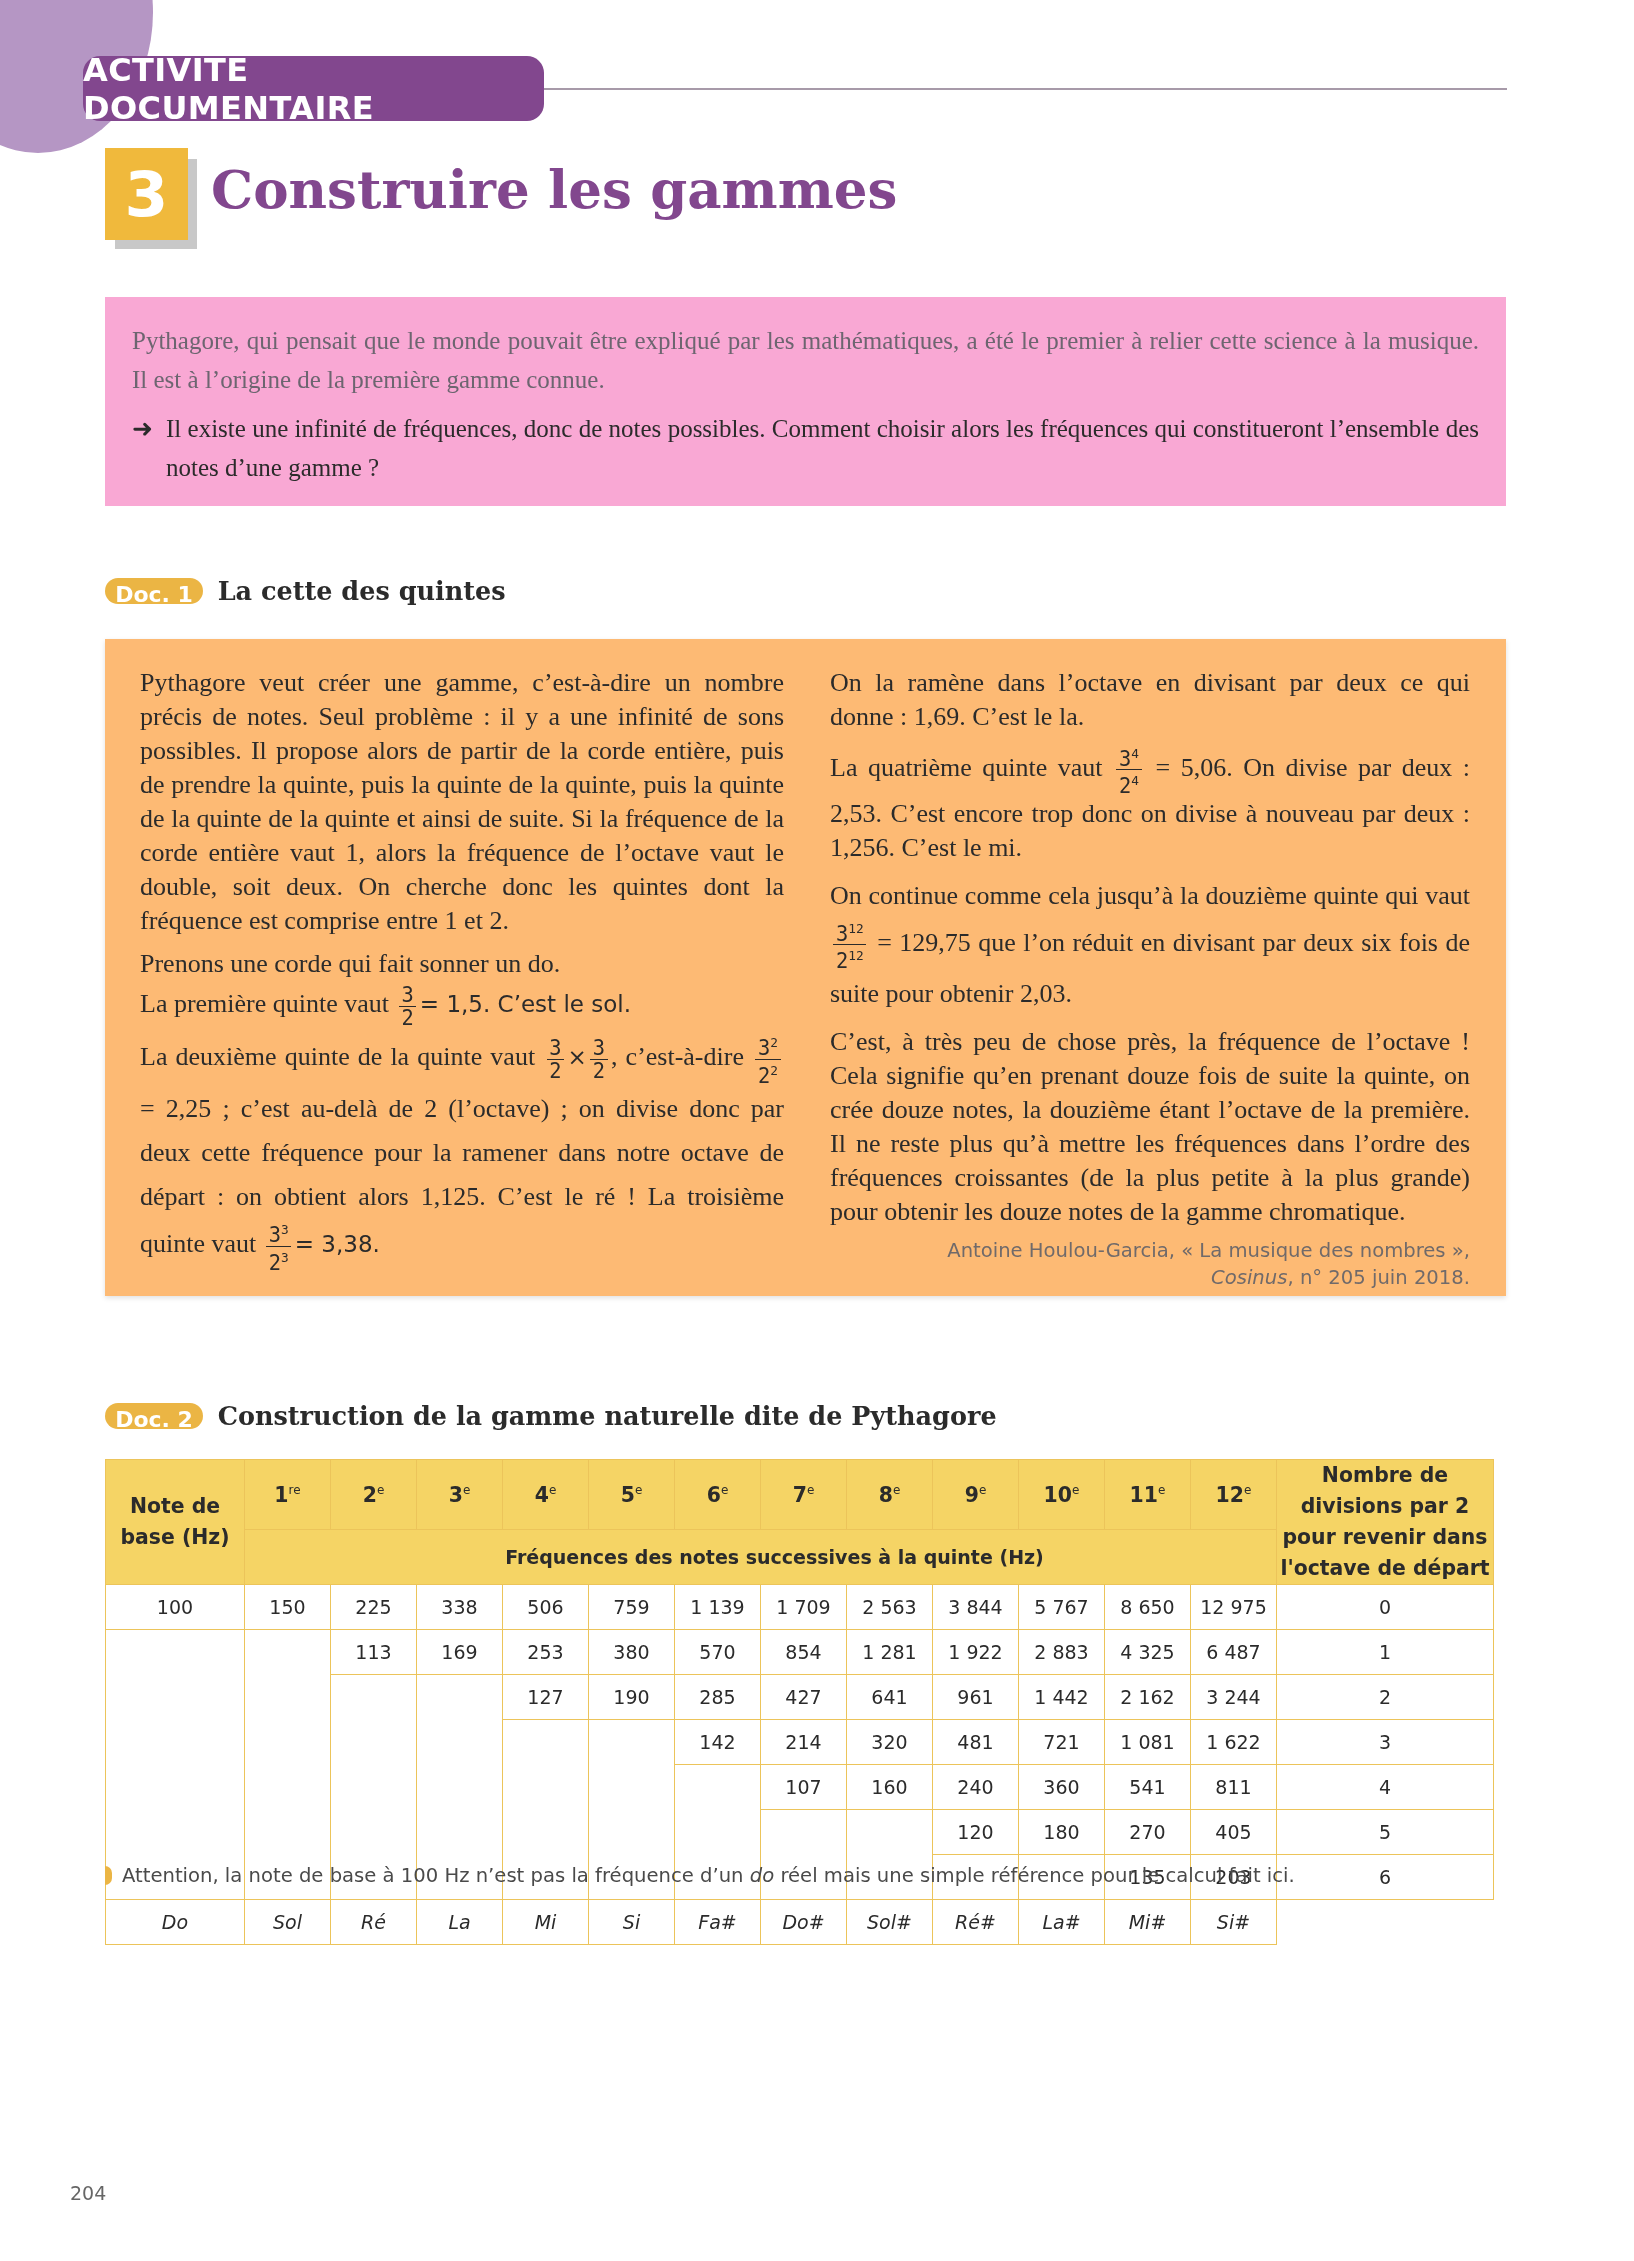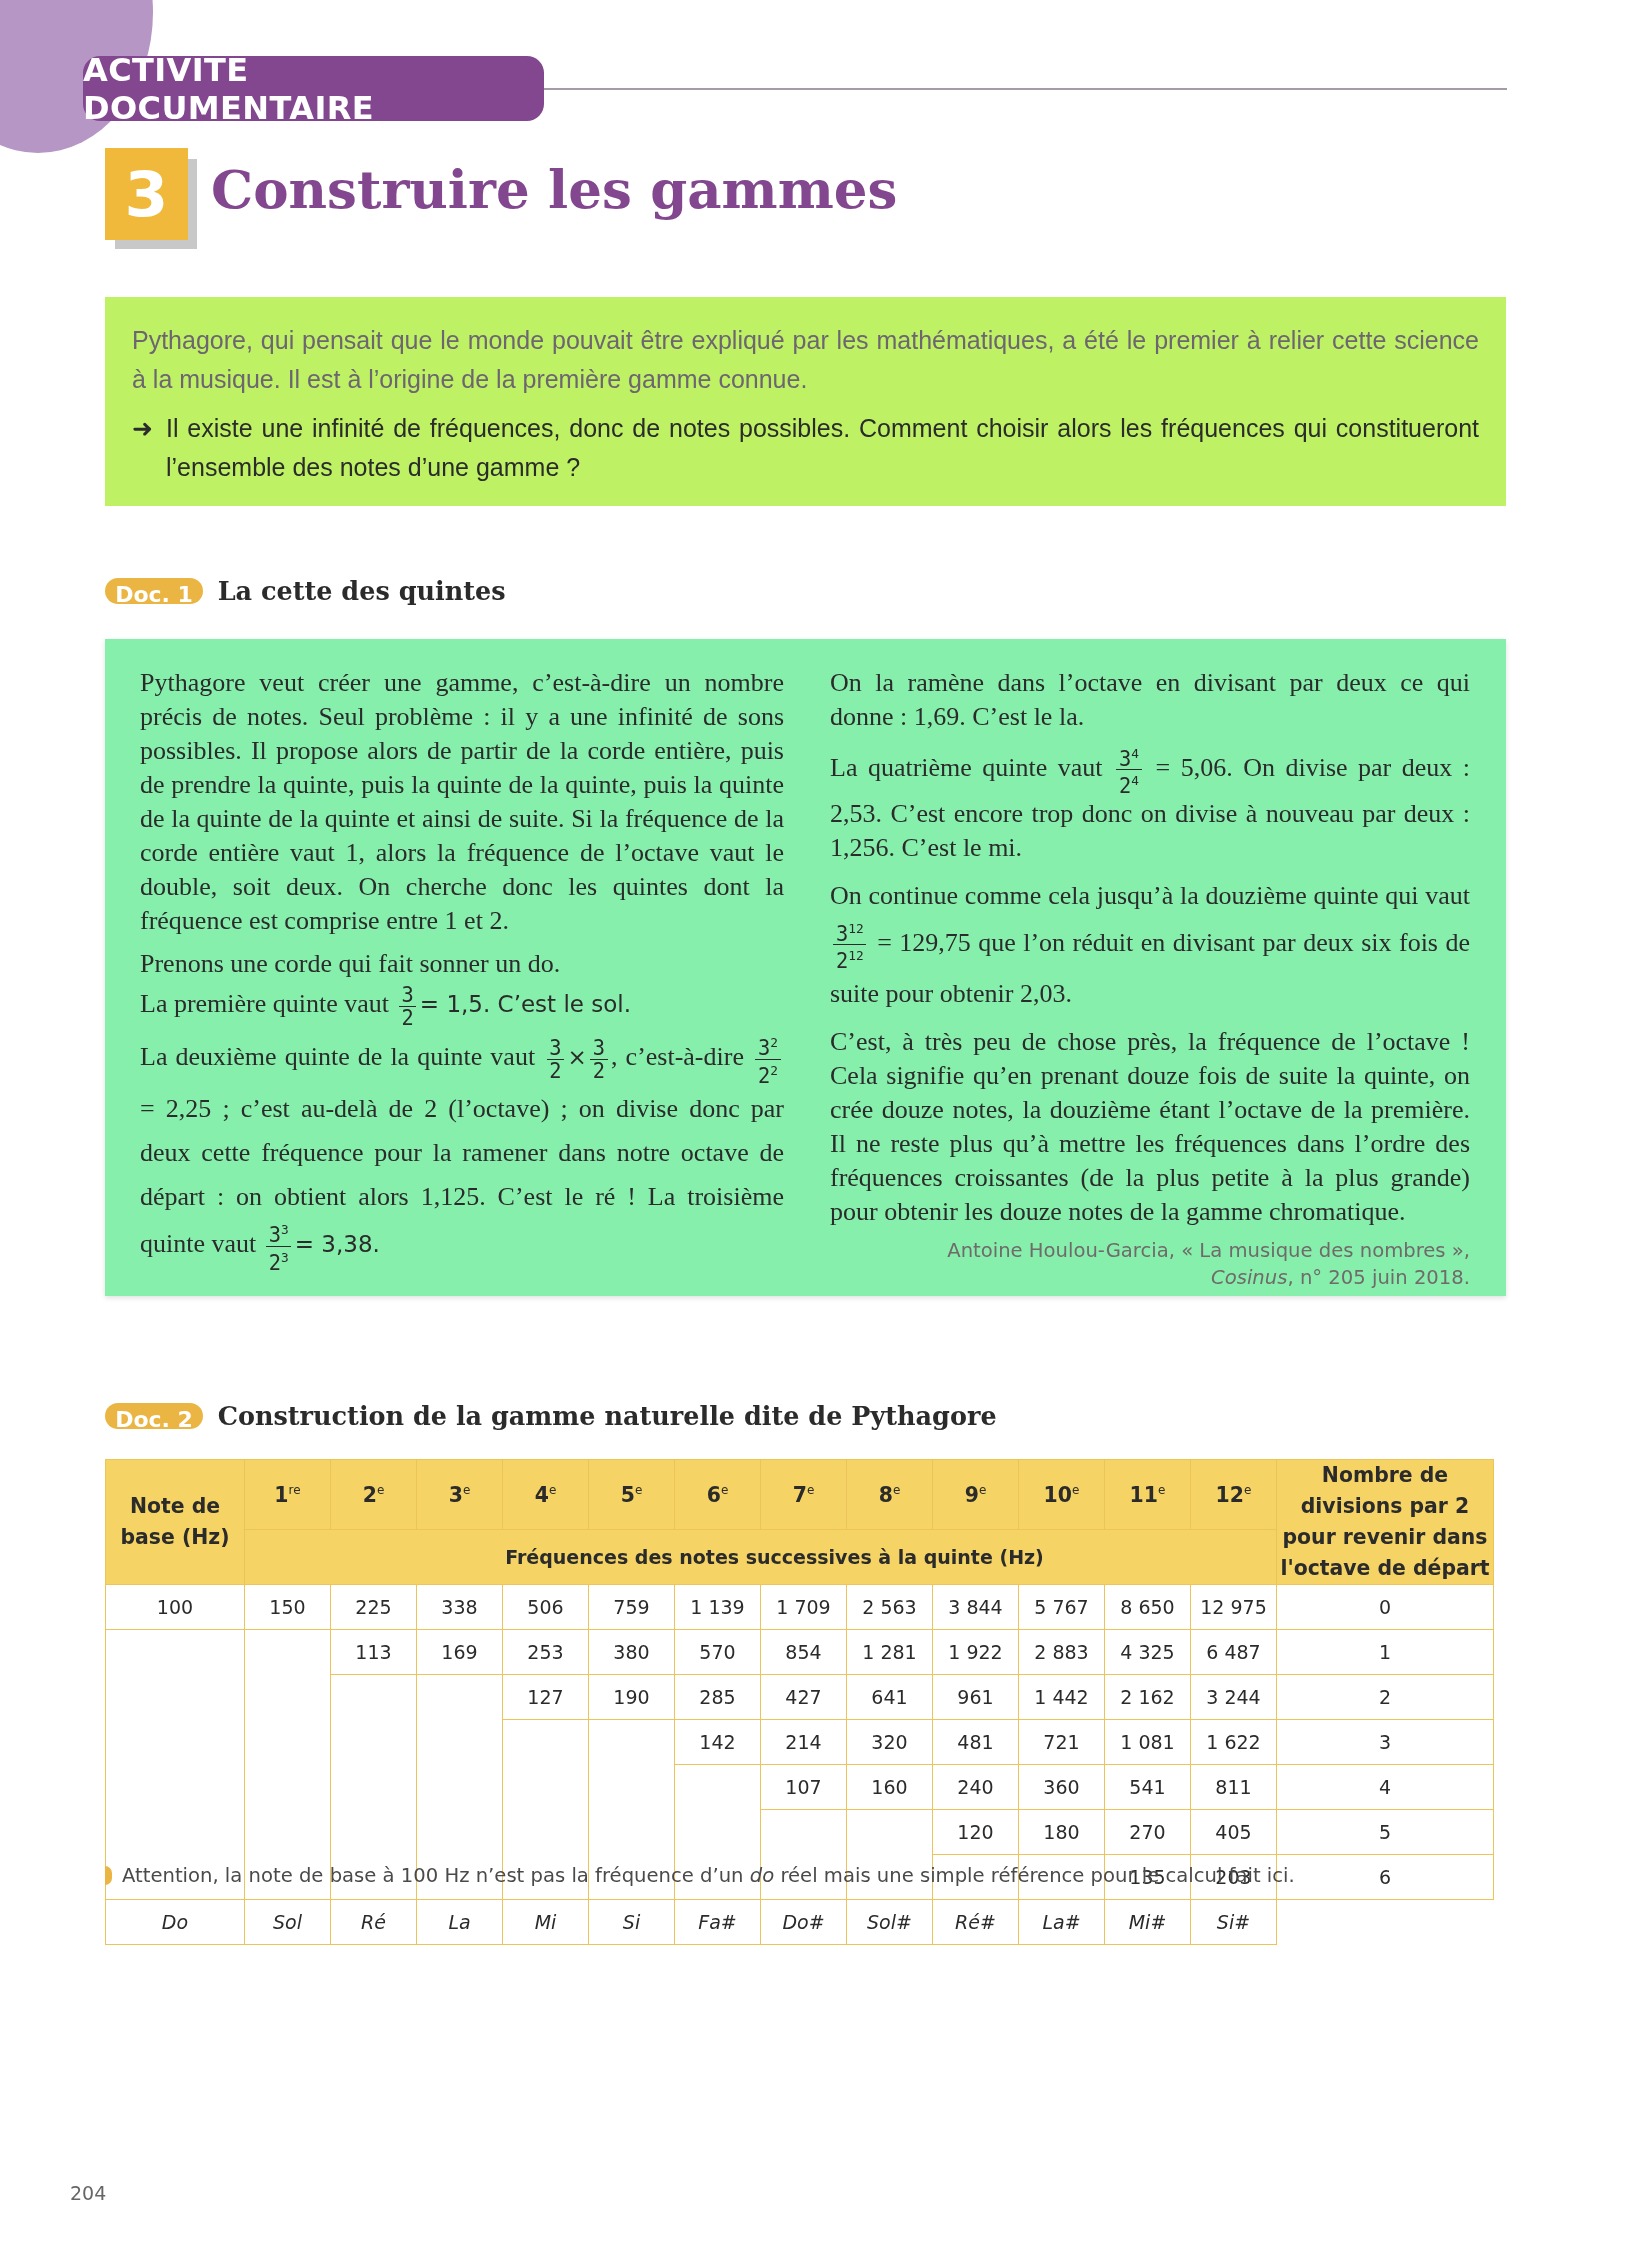--- a/index.html
+++ b/index.html
@@ -22,35 +22,35 @@
   .num-box {
     position: absolute; left: 105px; top: 148px; width: 83px; height: 92px; background: #f0b93c;
     color: #fff; font-family: "DejaVu Sans", sans-serif; font-weight: bold; font-size: 63px;
     display: flex; align-items: center; justify-content: center;
   }
   .page-title {
     position: absolute; left: 211px; top: 160px; margin: 0;
     font-family: "DejaVu Serif", serif; font-weight: bold; font-size: 53px; color: #82478e; line-height: 1.1;
   }
   .intro-box {
-    position: absolute; left: 105px; top: 297px; width: 1401px; height: 209px; background: #bef264;
+    position: absolute; left: 105px; top: 297px; width: 1401px; height: 209px; background: #f9a8d4;
     box-sizing: border-box; padding: 24px 27px 0 27px;
-    font-family: Liberation Sans, sans-serif; font-size: 25px; line-height: 39px;
+    font-family: Liberation Serif, serif; font-size: 25px; line-height: 39px;
   }
   .intro-text { color: #6d6570; margin: 0 0 10.2px 0; text-align: justify; }
   .intro-question { color: #2b2b2b; margin: 0; padding-left: 34px; position: relative; text-align: justify; }
   .intro-question .arrow { position: absolute; left: 0; top: 0; }
   .doc-head { position: absolute; left: 105px; display: flex; align-items: center; }
   .doc-badge {
     background: #ebb544; color: #fff; font-family: "DejaVu Sans", sans-serif; font-weight: bold;
     font-size: 22px; padding: 0 10.2px; height: 26px; line-height: 34px; border-radius: 17px;
   }
   .doc-title { margin-left: 14.5px; font-family: "DejaVu Serif", serif; font-weight: bold; font-size: 25.5px; color: #2b2b2b; }
   .doc1-box {
-    position: absolute; left: 105px; top: 639px; width: 1401px; height: 657px; background: #86efac;
+    position: absolute; left: 105px; top: 639px; width: 1401px; height: 657px; background: #fdba74;
     box-shadow: 0 1.7px 5.1px rgba(0,0,0,0.12);
     font-family: "Liberation Serif", serif; font-size: 26px; line-height: 34px; color: #2b2b2b;
   }
   .doc1-col { position: absolute; top: 27px; width: 644px; text-align: justify; }
   .doc1-col.left { left: 35px; }
   .doc1-col.right { left: 725px; width: 640px; }
   .doc1-col p { margin: 0 0 8.5px 0; }
   .frac { display: inline-block; vertical-align: middle; text-align: center; font-family: "DejaVu Sans Mono", monospace; font-size: 20.4px; line-height: 22px; margin: 0 3.4px; }
   .frac .num { display: block; border-bottom: 1.7px solid #2b2b2b; padding: 0 2.6px; }
   .frac .den { display: block; padding: 0 2.6px; }

